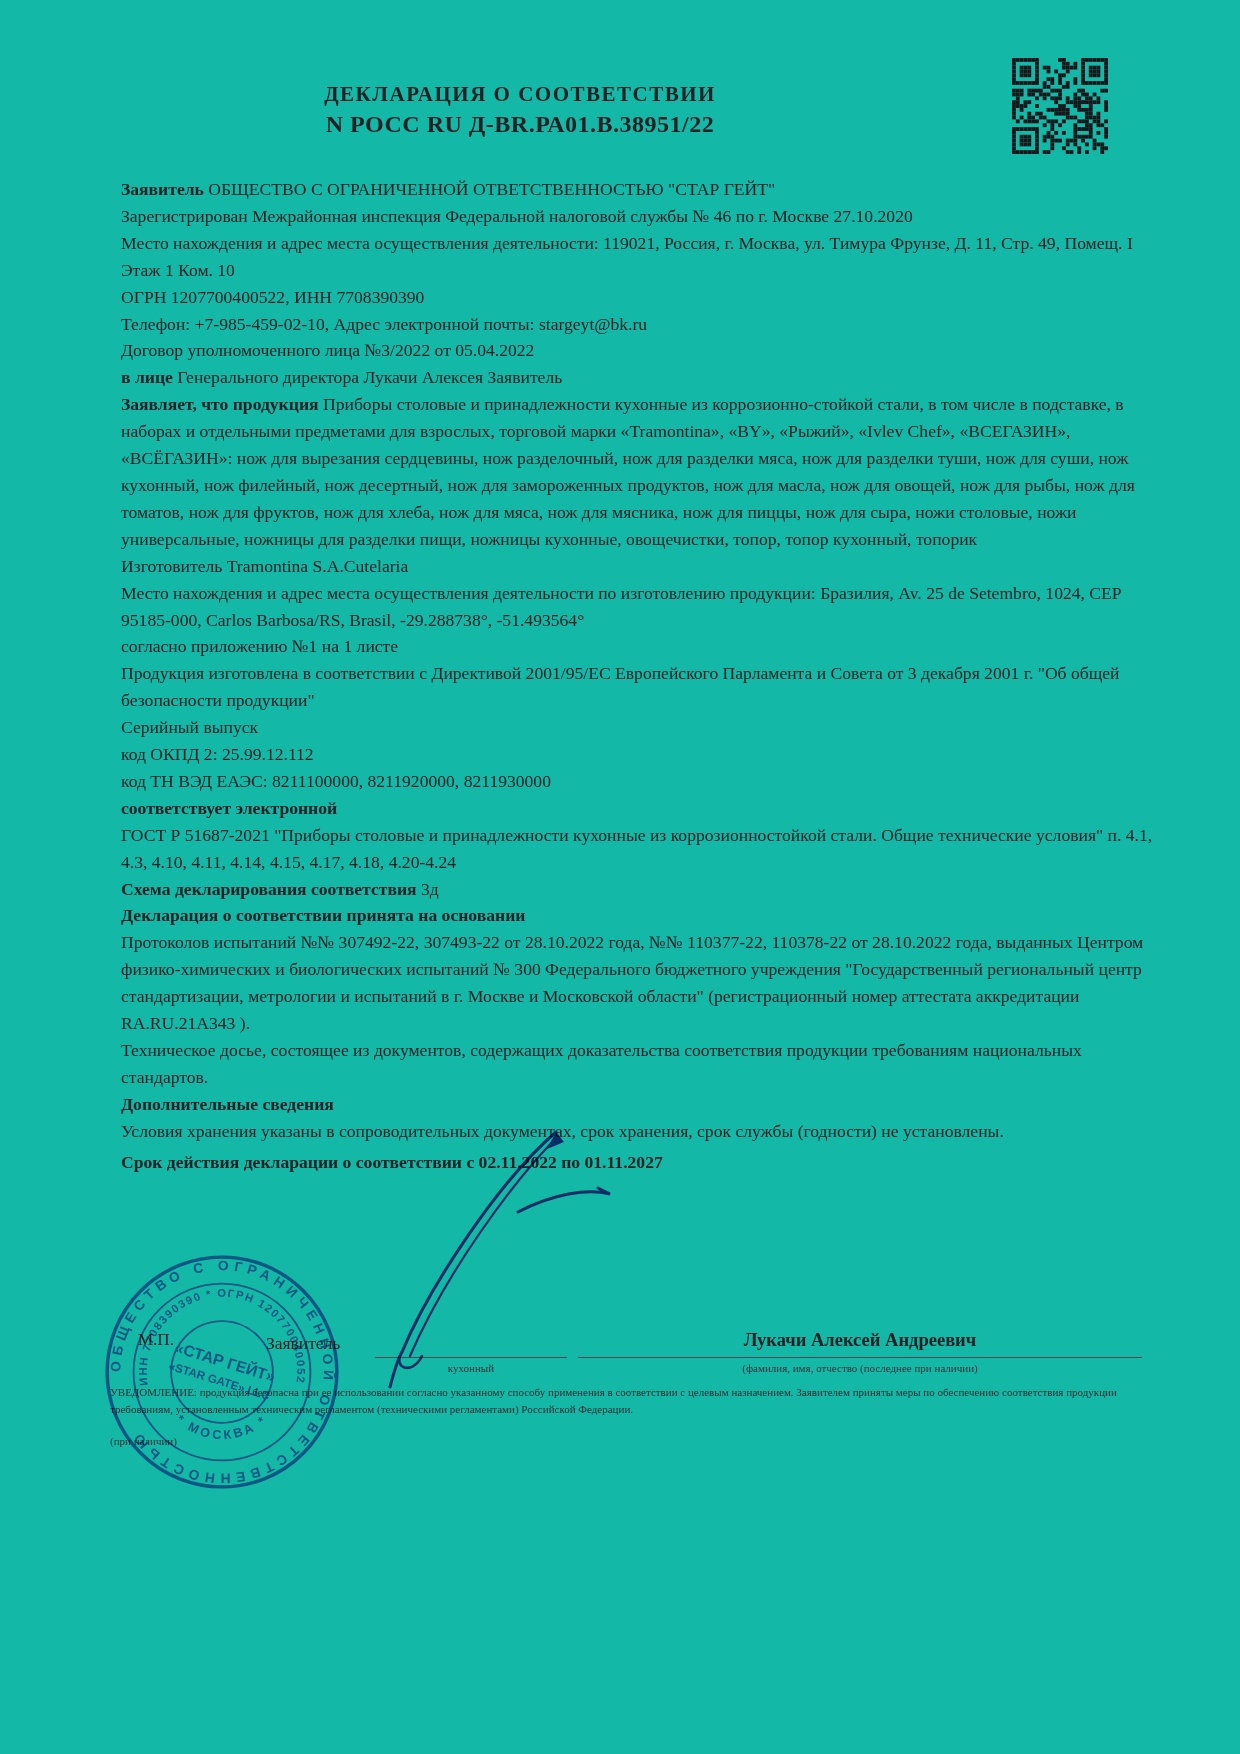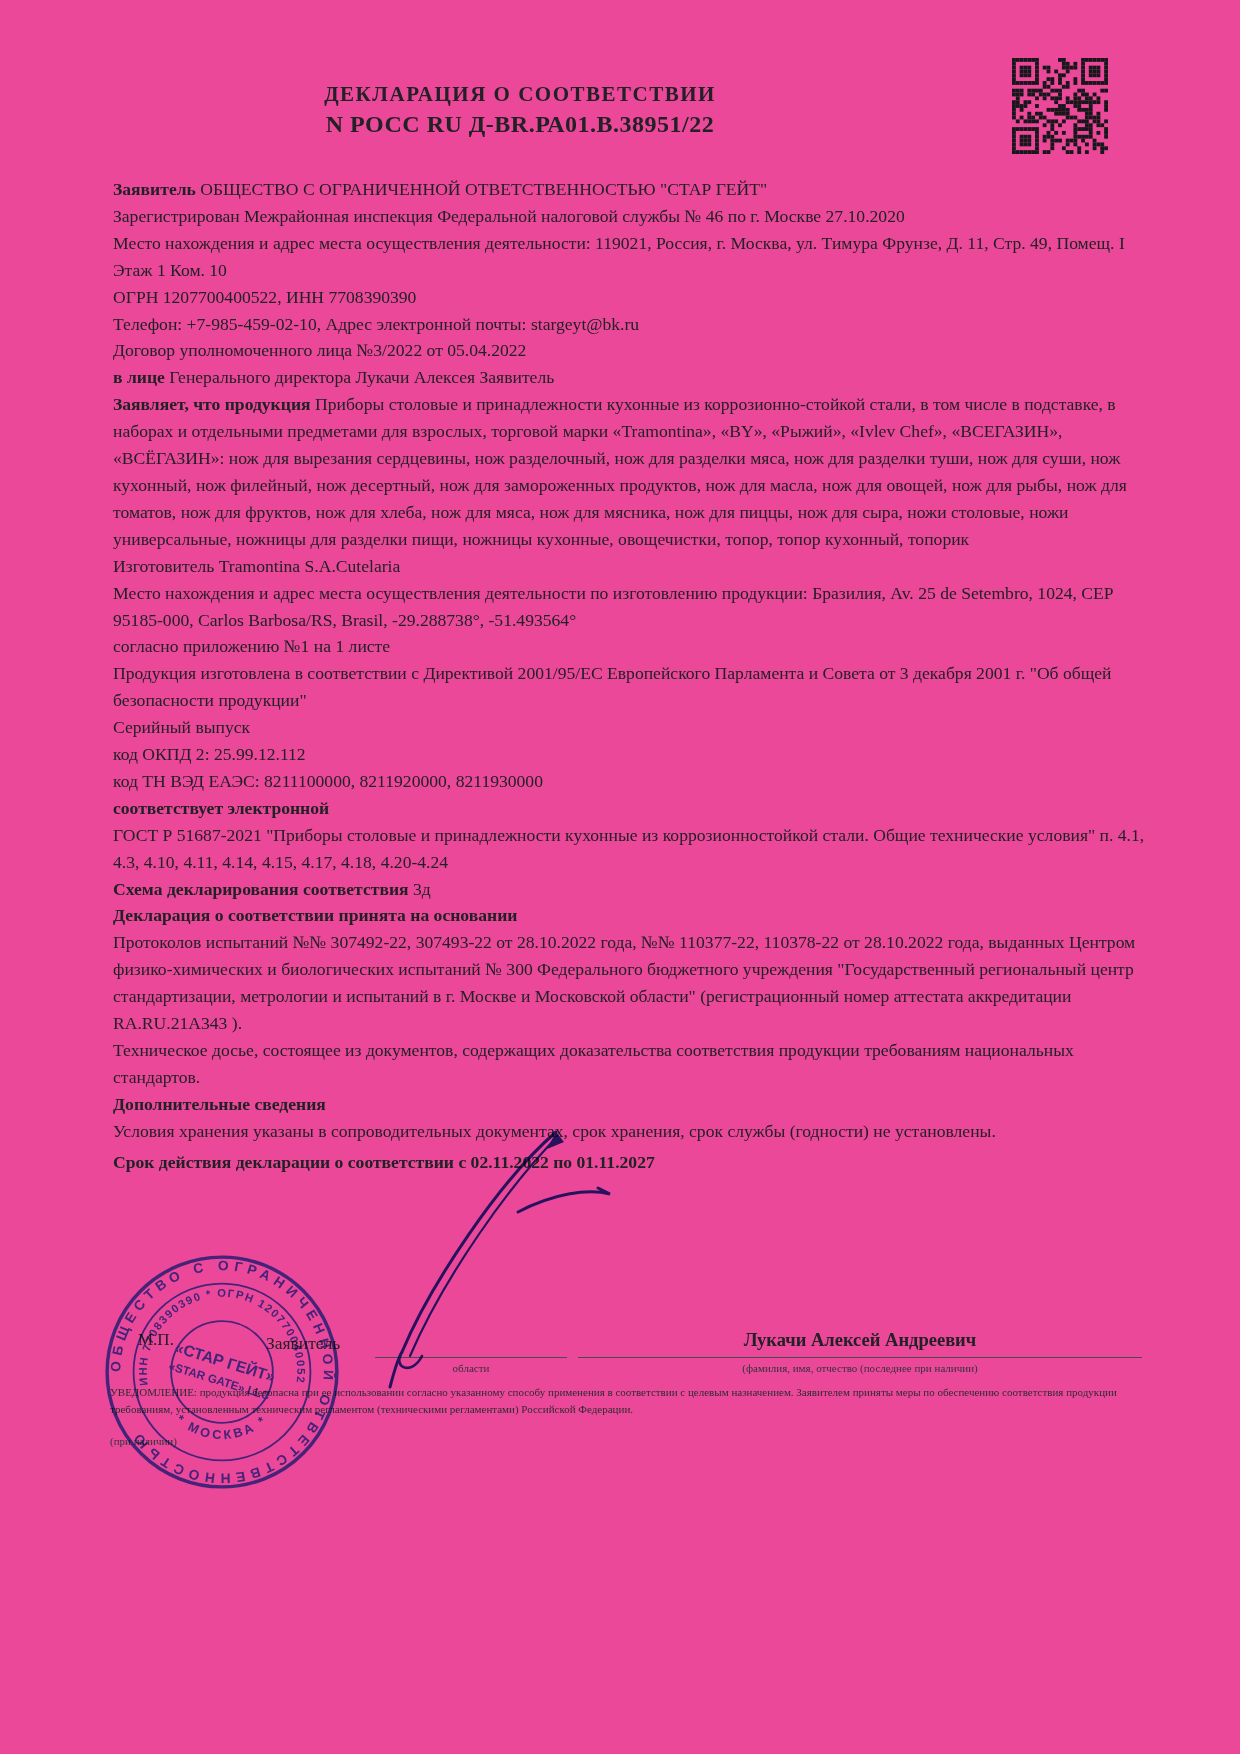--- a/index.html
+++ b/index.html
@@ -1,30 +1,30 @@
 <!DOCTYPE html>
 <html><head>
 <meta charset="utf-8">
 <style>
   html,body{margin:0;padding:0;background:#e8e8e8;}
   .page{
-    position:relative;width:1240px;height:1754px;background:#ec4899;
+    position:relative;width:1240px;height:1754px;background:#14b8a6;
     font-family:"Liberation Serif", serif;color:#212126;overflow:hidden;
     margin:0 auto;
   }
   .title-block{
     position:absolute;top:80px;left:0;width:1040px;text-align:center;
     font-weight:bold;line-height:1.35;
   }
   .title-line1{font-size:21px;letter-spacing:1.5px;}
   .title-line2{font-size:24px;letter-spacing:.5px;}
   .qr{position:absolute;left:1012px;top:58px;width:96px;height:96px;}
   .qr svg{width:100%;height:100%;}
   .doc-body{
-    position:absolute;left:113px;top:176px;width:1032px;
+    position:absolute;left:121px;top:176px;width:1032px;
     font-size:17.6px;line-height:26.9px;
   }
   .doc-body p{margin:0;padding:0;}
   .doc-body p.gap-top{margin-top:4px;}
   b{font-weight:bold;}
   .footer-item{position:absolute;}
   .mp{left:138px;top:1330px;font-size:17px;text-align:center;}
   .mp-note{left:110px;top:1435px;font-size:11px;color:#33333a;}
   .applicant{left:266px;top:1333px;font-size:17.5px;}
   .rule{position:absolute;border-bottom:1.6px solid #4a4a52;height:0;}
@@ -387,21 +387,21 @@
     <p><b></b><span>Техническое досье, состоящее из документов, содержащих доказательства соответствия продукции требованиям национальных стандартов.</span></p>
     <p><b>Дополнительные сведения</b><span></span></p>
     <p><b></b><span>Условия хранения указаны в сопроводительных документах, срок хранения, срок службы (годности) не установлены.</span></p>
     <p class="gap-top"><b>Срок действия декларации о соответствии с 02.11.2022 по 01.11.2027</b><span></span></p>
   </div>
 
   <div class="footer-item mp">М.П.</div>
   <div class="footer-item mp-note">(при наличии)</div>
   <div class="footer-item applicant">Заявитель</div>
   <div class="rule rule-sign"></div>
-  <div class="caption caption-sign">области</div>
+  <div class="caption caption-sign">кухонный</div>
   <div class="signatory">Лукачи Алексей Андреевич</div>
   <div class="rule rule-name"></div>
   <div class="caption caption-name">(фамилия, имя, отчество (последнее при наличии)</div>
   <div class="disclaimer">УВЕДОМЛЕНИЕ: продукция безопасна при ее использовании согласно указанному способу применения в соответствии с целевым назначением. Заявителем приняты меры по обеспечению соответствия продукции требованиям, установленным техническим регламентом (техническими регламентами) Российской Федерации.</div>
 
   <div class="stamp">
     <svg viewBox="0 0 240 240">
       <g fill="none" stroke="#3066c2">
         <circle cx="120" cy="120" r="113" stroke-width="3.4"></circle>
         <circle cx="120" cy="120" r="87" stroke-width="1.8"></circle>

